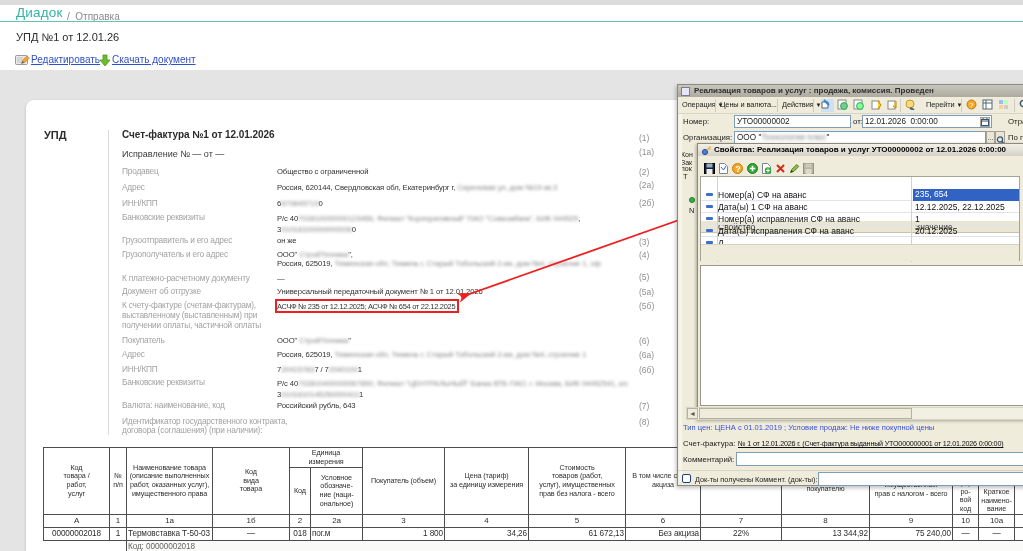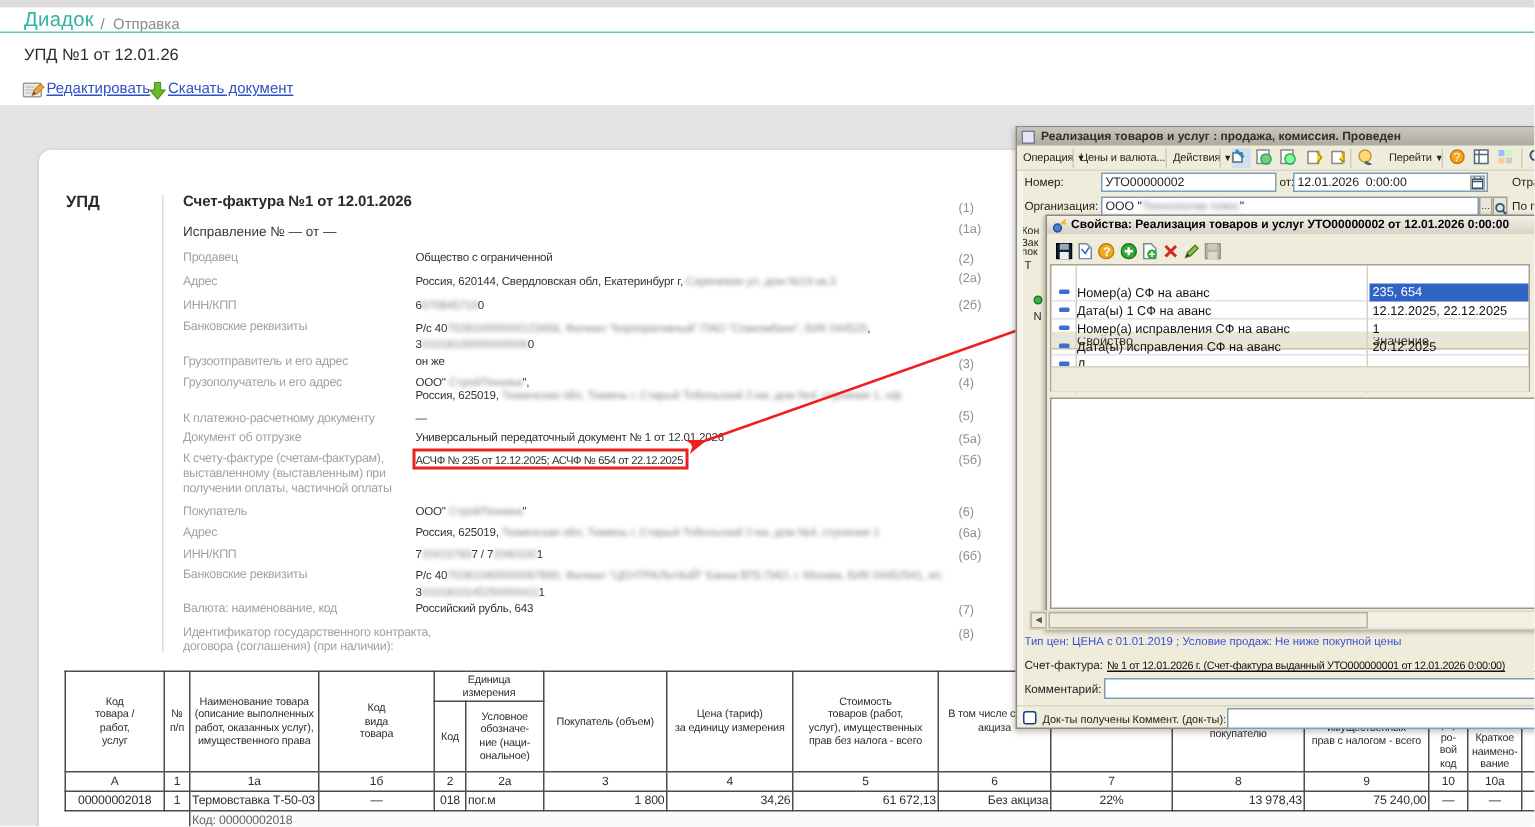--- a/index.html
+++ b/index.html
@@ -193,21 +193,21 @@
           <td>1</td>
           <td class="tl">Термовставка Т-50-03</td>
           <td>—</td>
           <td>018</td>
           <td class="tl">пог.м</td>
           <td class="tr">1 800</td>
           <td class="tr">34,26</td>
           <td class="tr">61 672,13</td>
           <td class="tr">Без акциза</td>
           <td>22%</td>
-          <td class="tr">13 978,43</td>
+          <td class="tr">13 344,92</td>
           <td class="tr">75 240,00</td>
           <td>—</td>
           <td>—</td>
           <td></td>
         </tr>
     <tr class="data">
           <td style="border-bottom:none;border-left:none;" colspan="2"></td>
           <td colspan="14" class="tl" style="background:#fafaf8;color:#666;">Код: 00000002018</td>
         </tr>
   </tbody>

